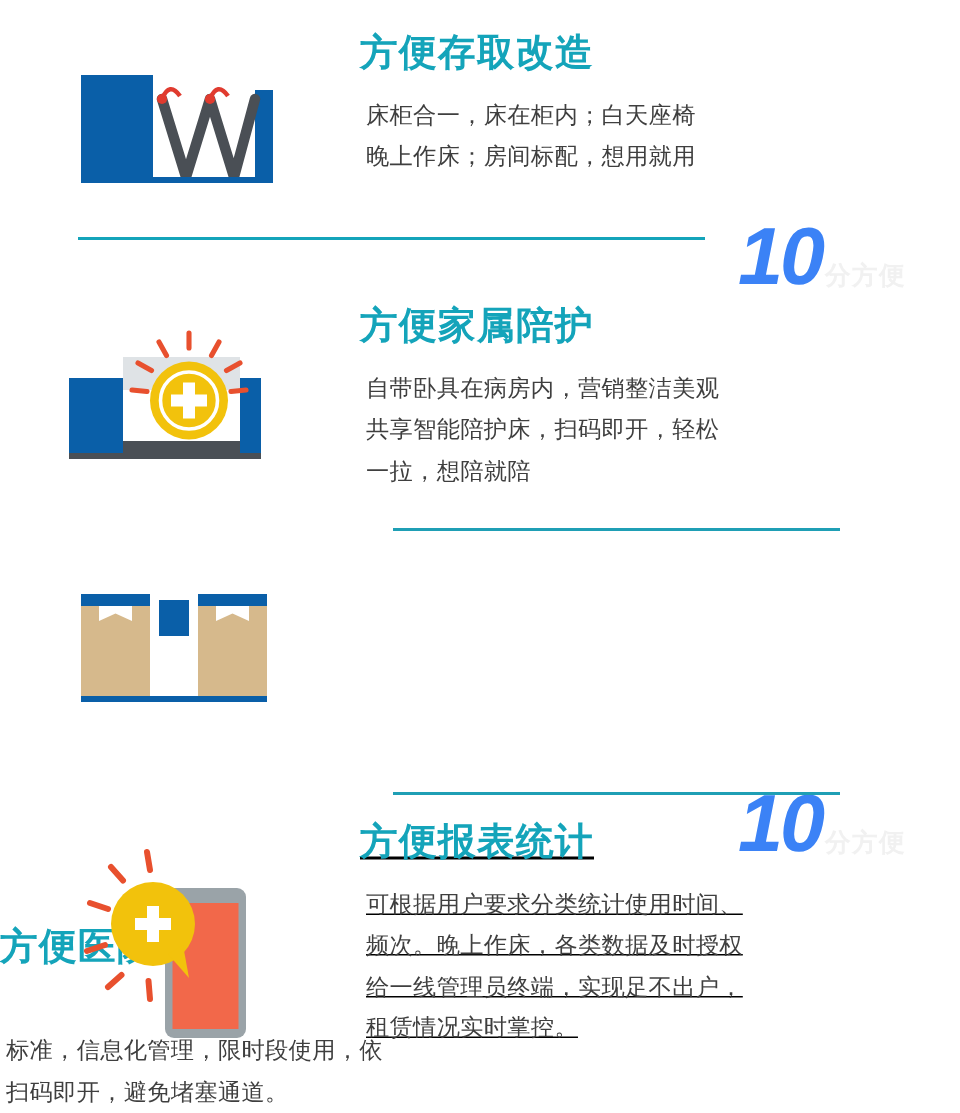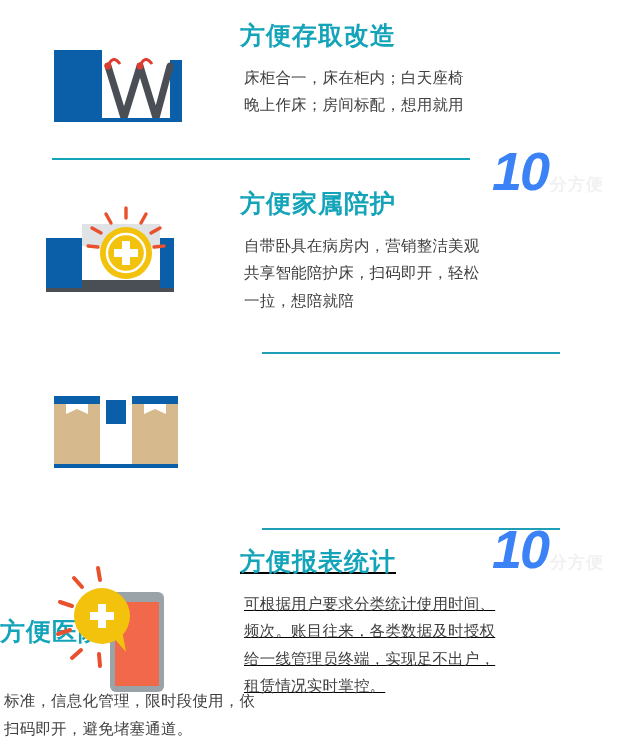--- a/index.html
+++ b/index.html
@@ -86,21 +86,21 @@
     width: 418px;
   }
   .divider.short {
     left: 262px;
     width: 298px;
     background: #1f9fb5;
   }
 
   
   .row1 { top: 22px; }
-  .row2 { top: 190px; }
+  .row2 { top: 204px; }
   .row3 { top: 368px; flex-direction: column; }
   .row4 { top: 548px; text-decoration: underline; }
   .div1 { top: 158px; }
   .div2 { top: 352px; }
   .div3 { top: 528px; }
 
   svg { display: block; }
 </style>
 </head>
 <body>
@@ -235,20 +235,20 @@
           <circle cx="52" cy="58" r="20" fill="#ffffff" opacity="0.0"></circle>
           <rect x="48" y="46" width="8" height="24" fill="#ffffff"></rect>
           <rect x="40" y="54" width="24" height="8" fill="#ffffff"></rect>
         </svg>
       </div>
     </div>
     <div class="text-col">
       <h2 class="heading">方便报表统计</h2>
       <p class="body-text">
         <span>可根据用户要求分类统计使用时间、</span><br>
-        <span>频次。账目往来，各类数据及时授权</span><br>
+        <span>频次。晚上作床，各类数据及时授权</span><br>
         <span>给一线管理员终端，实现足不出户，</span><br>
         <span>租赁情况实时掌控。</span>
       </p>
     </div>
   </div>
 
 </div>
 
 </body></html>

